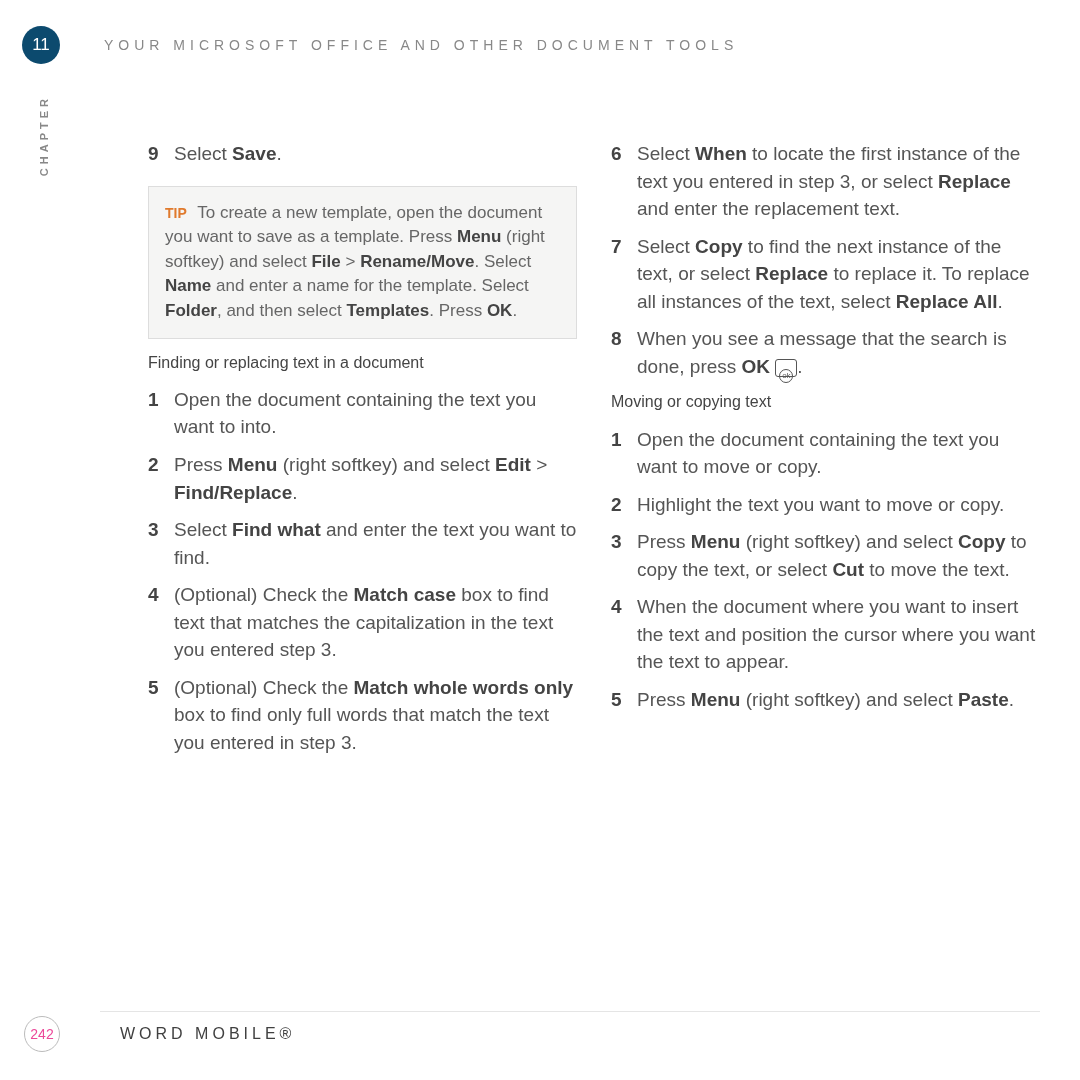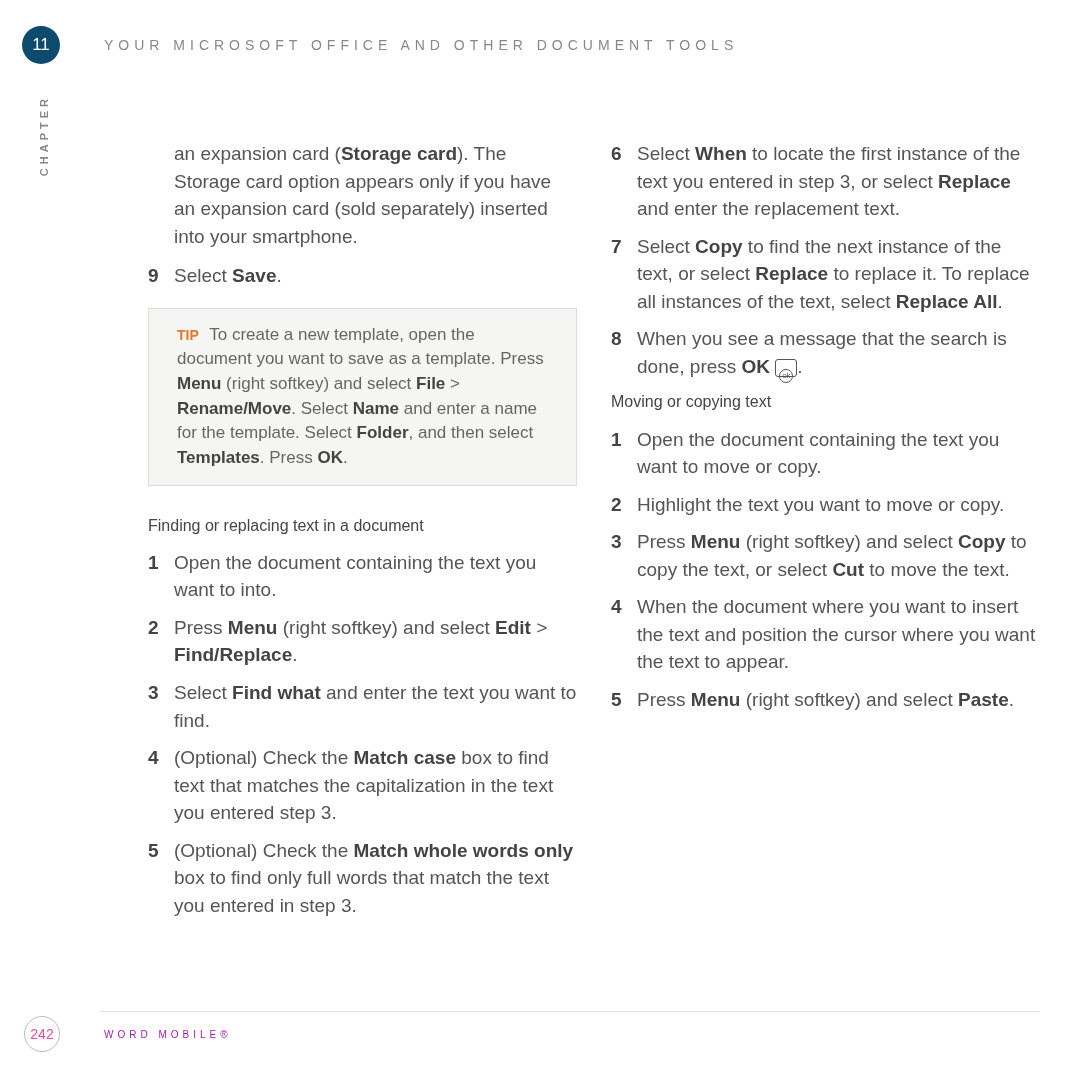--- a/index.html
+++ b/index.html
@@ -35,21 +35,21 @@
     display: flex; gap: 34px;
   }
   .col { flex: 1; font-size: 19px; line-height: 1.45; color: #555; }
   .intro { margin-left: 26px; margin-bottom: 12px; }
   .step { display: flex; margin-bottom: 10px; }
   .step-num { width: 26px; flex-shrink: 0; font-weight: bold; color: #444; }
   .step-text { flex: 1; }
   b { color: #444; font-weight: bold; }
   .tip-box {
     border: 1px solid #ddd; background: #f5f5f4;
-    padding: 14px 28px; margin: 18px 0 28px 0;
+    padding: 14px 16px; margin: 18px 0 12px 0;
     font-size: 17px; line-height: 1.45; color: #666;
   }
   .tip-label { color: #e07a2d; font-weight: bold; font-size: 14px; margin-right: 6px; }
   .section { font-weight: normal; color: #444; margin: 8px 0 12px 0; font-size: 16px; }
   .ok-icon {
     display: inline-block; border: 1px solid #555; border-radius: 3px;
     padding: 0 3px; height: 18px; vertical-align: middle;
   }
   .ok-icon-inner {
     display: inline-block; border: 1.2px solid #555; border-radius: 50%;
@@ -60,42 +60,39 @@
     position: absolute; bottom: 28px; left: 0; right: 0;
     display: flex; align-items: center;
   }
   .page-badge {
     width: 36px; height: 36px; border-radius: 50%;
     border: 1px solid #bbb; color: #ec4899;
     display: flex; align-items: center; justify-content: center;
     font-size: 14px; margin-left: 24px;
   }
   .footer-title {
-    margin-left: 44px; letter-spacing: 4px; font-size: 10px; color: #a21caf;
+    margin-left: 60px; letter-spacing: 4px; font-size: 16px; color: #404040;
   }
   .footer-line {
     position: absolute; border-top: 1px solid #e5e5e5;
     left: 100px; right: 40px; bottom: 68px;
   }
 </style>
 </head>
 <body>
 
 <div class="header">
   <div class="chapter-badge">11</div>
   <div class="header-title">YOUR MICROSOFT OFFICE AND OTHER DOCUMENT TOOLS</div>
 </div>
 <div class="chapter-vert">CHAPTER</div>
 
 <div class="content">
 
   <div class="col">
-    <p class="intro">
-      <span>an expansion card (</span><b>Storage card</b><span>). The Storage card option appears only if you have an expansion card (sold separately) inserted into your smartphone.</span>
-    </p>
     <div class="step">
       <div class="step-num">9</div>
       <div class="step-text"><span>Select </span><b>Save</b><span>.</span></div>
     </div>
 
     <div class="tip-box">
       <span class="tip-label">TIP</span><span> To create a new template, open the document you want to save as a template. Press </span><b>Menu</b><span> (right softkey) and select </span><b>File</b><span> &gt; </span><b>Rename/Move</b><span>. Select </span><b>Name</b><span> and enter a name for the template. Select </span><b>Folder</b><span>, and then select </span><b>Templates</b><span>. Press </span><b>OK</b><span>.</span>
     </div>
 
     <div class="section">Finding or replacing text in a document</div>

